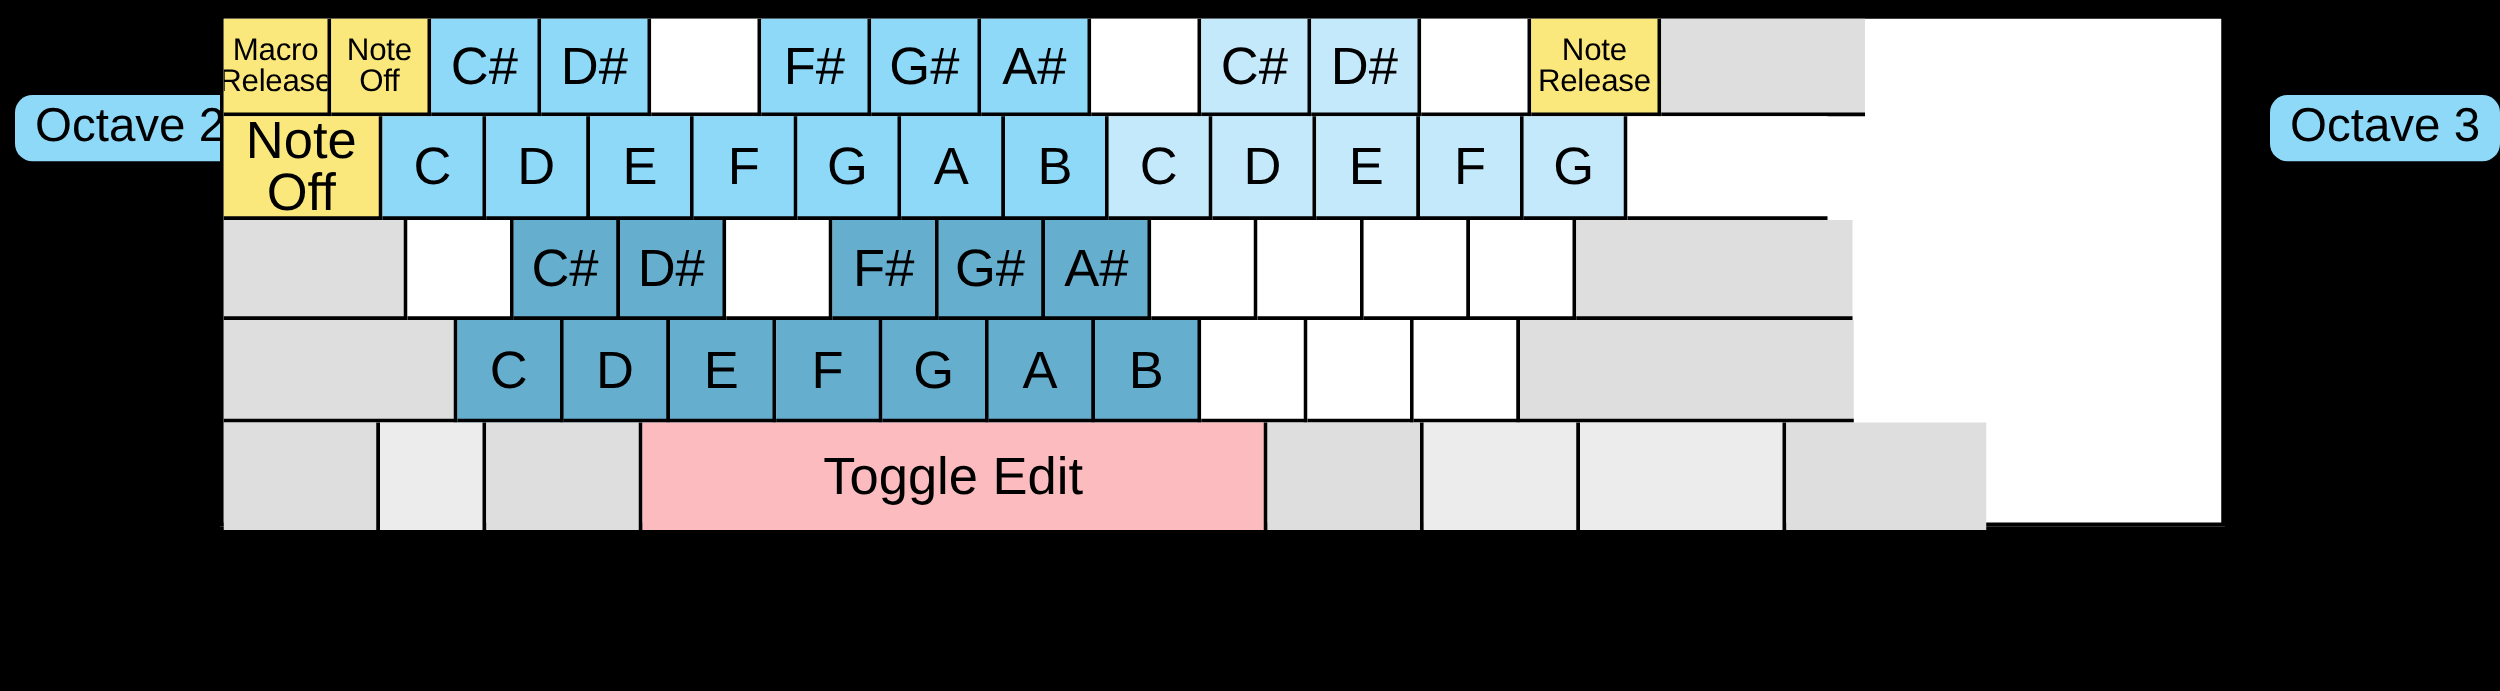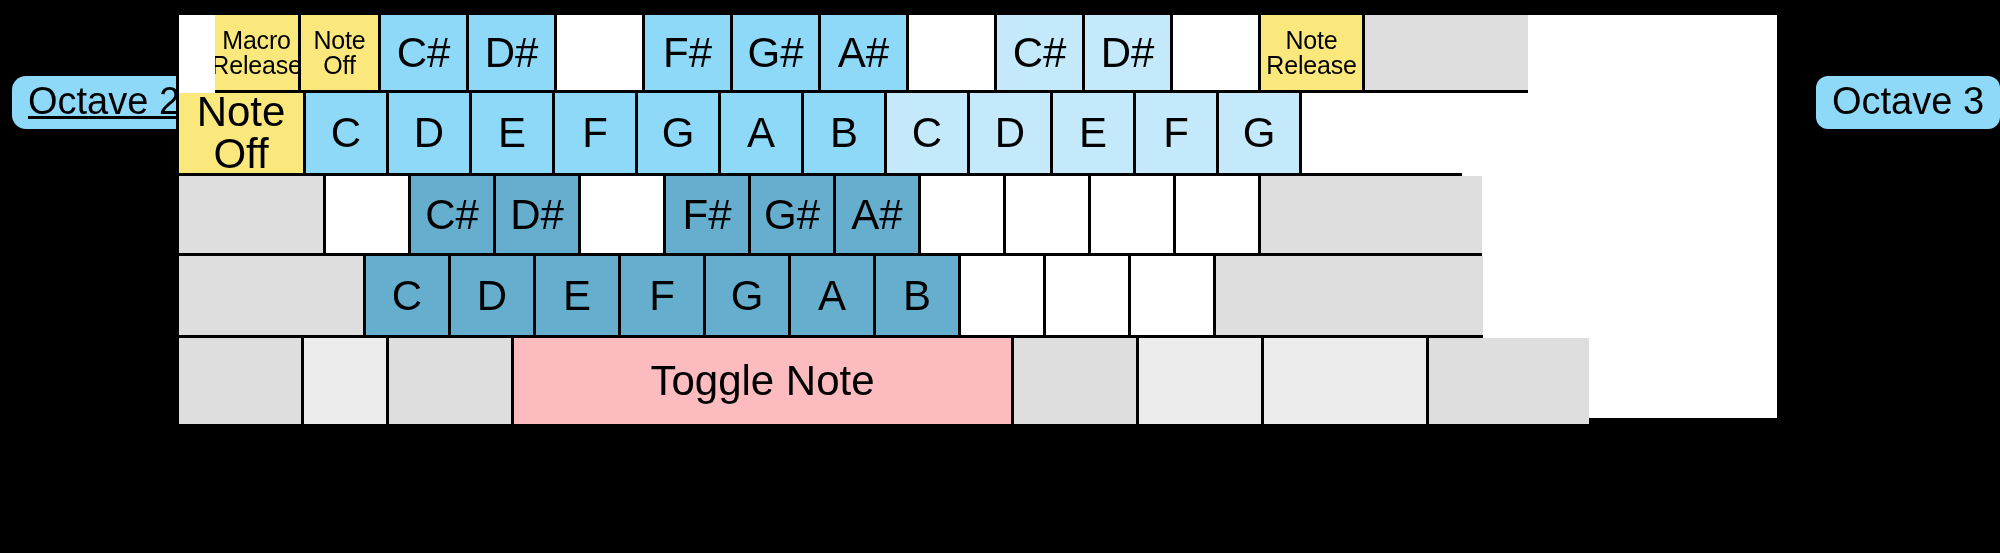--- a/index.html
+++ b/index.html
@@ -65,36 +65,36 @@
   .octave-pill{
     position:absolute;
     background:#8ed8f8;
     color:#000;
     border-radius:14px;
     font-size:38px;
     padding:6px 16px 9px 16px;
     white-space:nowrap;
     line-height:1.0;
   }
-  #oct2{left:12px;  top:76px;text-decoration:underline;}
+  #oct2{left:12px;  top:76px;}
   #oct1{left:12px;  top:238px;}
-  #oct3{left:1816px;top:76px;border-radius:12px;}
+  #oct3{left:1816px;top:76px;}
 </style>
 </head>
 <body>
 
 <div id="stage">
 
   <div class="octave-pill" id="oct2">Octave 2</div>
 
 
   <div class="octave-pill" id="oct3">Octave 3</div>
 
   <div class="keygrid" id="keygrid">
-      <div class="krow" style="top: 0px; height: 78px; margin-left: 36px;">
+      <div class="krow" style="top: 0px; height: 78px;">
         <div class="cell c-yellow small" style="width: 86px;">Macro
 Release</div>
         <div class="cell c-yellow small" style="width: 80px;">Note
 Off</div>
         <div class="cell c-sky big" style="width: 88px;">C#</div>
         <div class="cell c-sky big" style="width: 88px;">D#</div>
         <div class="cell c-white big" style="width: 88px;"></div>
         <div class="cell c-sky big" style="width: 88px;">F#</div>
         <div class="cell c-sky big" style="width: 88px;">G#</div>
         <div class="cell c-sky big" style="width: 88px;">A#</div>
@@ -149,21 +149,21 @@
         <div class="cell c-steel big" style="width: 85px;">B</div>
         <div class="cell c-white big" style="width: 85px;"></div>
         <div class="cell c-white big" style="width: 85px;"></div>
         <div class="cell c-white big" style="width: 85px;"></div>
         <div class="cell c-grey big" style="width: 267px;"></div>
       </div>
       <div class="krow rlast" style="top: 323px; height: 86px;">
         <div class="cell c-grey big" style="width: 125px;"></div>
         <div class="cell c-grey2 big" style="width: 85px;"></div>
         <div class="cell c-grey big" style="width: 125px;"></div>
-        <div class="cell c-pink big" style="width: 500px;">Toggle Note</div>
+        <div class="cell c-pink big" style="width: 500px;">Toggle Edit</div>
         <div class="cell c-grey big" style="width: 125px;"></div>
         <div class="cell c-grey2 big" style="width: 125px;"></div>
         <div class="cell c-grey2 big" style="width: 165px;"></div>
         <div class="cell c-grey big" style="width: 160px;"></div>
       </div>
     </div>
 
 </div>
 
 </body></html>

